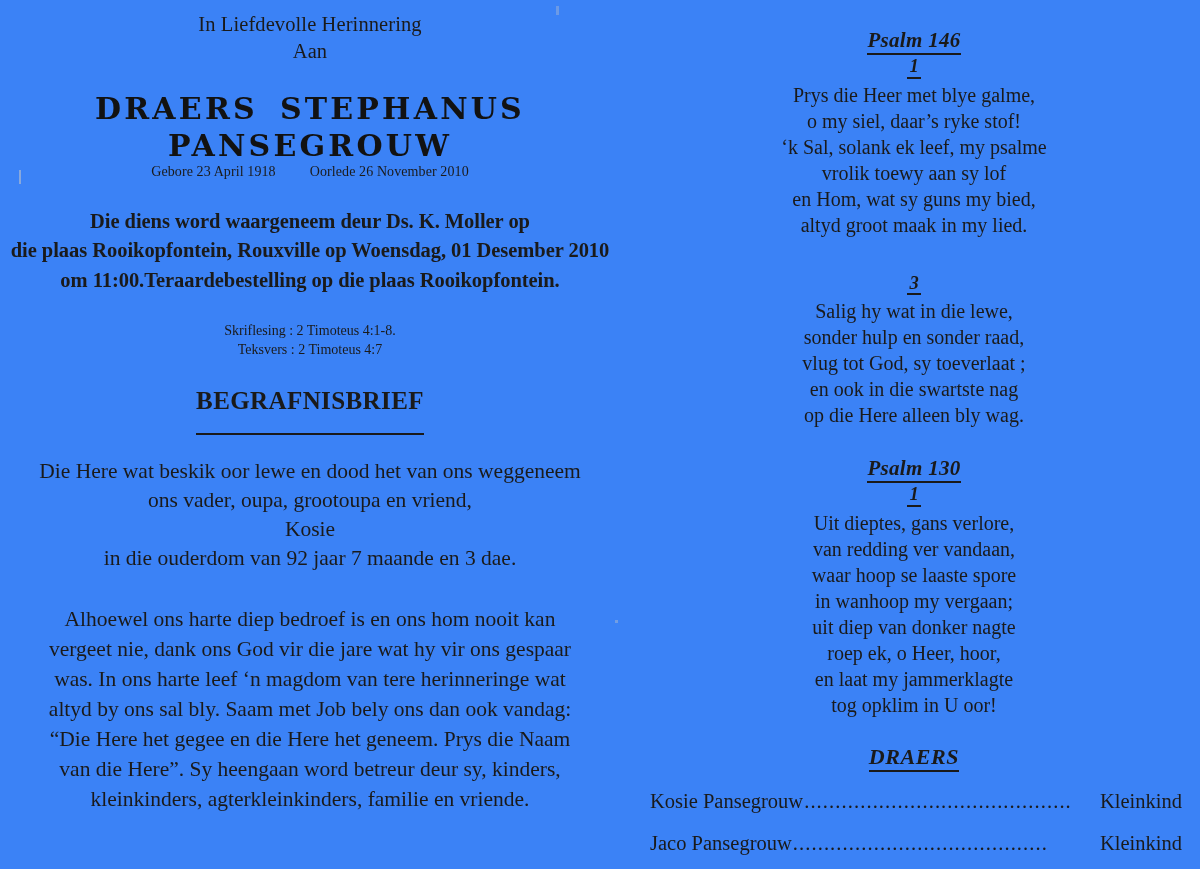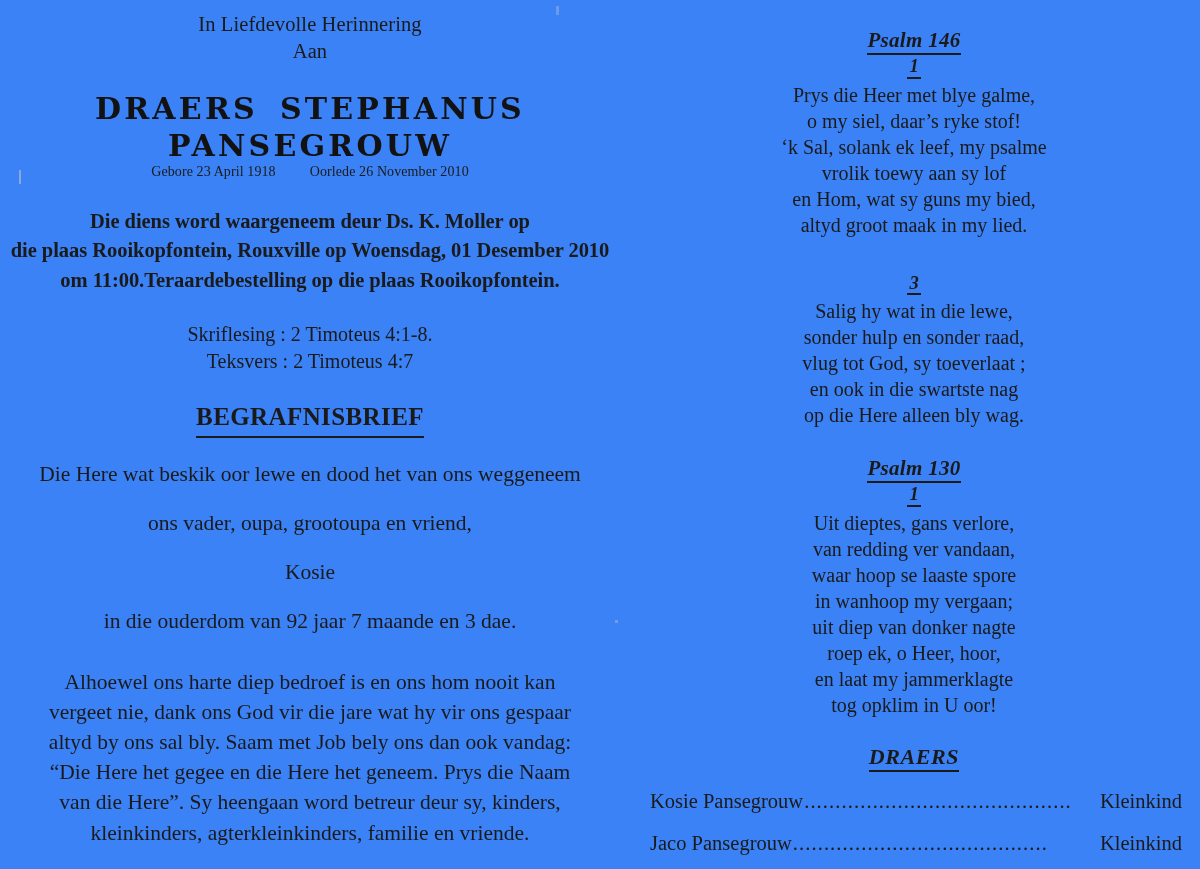--- a/index.html
+++ b/index.html
@@ -79,41 +79,41 @@
     margin-top: 27px;
     font-weight: 700;
     font-size: 20.5px;
     line-height: 1.42;
     letter-spacing: -.05px;
   }
   .service div { white-space: nowrap; }
 
   .readings {
     margin-top: 26px;
-    font-size: 20px;
+    font-size: 14px;
     line-height: 1.36;
   }
 
   .section-title {
     margin-top: 28px;
     font-weight: 700;
     font-size: 25px;
     letter-spacing: .4px;
     display: inline-block;
     border-bottom: 2px solid #1a1a1a;
-    padding-bottom: 5px;
+    padding-bottom: 18px;
   }
   .section-title-wrap { text-align: center; }
 
   .tribute {
     margin-top: 22px;
     font-size: 21.5px;
     line-height: 1.35;
   }
-  .tribute div { white-space: nowrap; margin-top: 20px; }
+  .tribute div { white-space: nowrap; }
 
   .body-text {
     margin-top: 31px;
     font-size: 21.5px;
     line-height: 1.40;
   }
   .body-text div { white-space: nowrap; }
 
   
   .psalm-block { margin-top: 0; }
@@ -221,20 +221,21 @@
     <div class="tribute">
       <div>Die Here wat beskik oor lewe en dood het van ons weggeneem</div>
       <div>ons vader, oupa, grootoupa en vriend,</div>
       <div>Kosie</div>
       <div>in die ouderdom van 92 jaar 7 maande en 3 dae.</div>
     </div>
 
     <div class="body-text">
       <div>Alhoewel ons harte diep bedroef is en ons hom nooit kan</div>
       <div>vergeet nie, dank ons God vir die jare wat hy vir ons gespaar</div>
+      <div>was.  In ons harte leef ‘n magdom van tere herinneringe wat</div>
       <div>altyd by ons sal bly.  Saam met Job bely ons dan ook vandag:</div>
       <div>“Die Here het gegee en die Here het geneem.  Prys die Naam</div>
       <div>van die Here”.  Sy heengaan word betreur deur sy, kinders,</div>
       <div>kleinkinders, agterkleinkinders, familie en vriende.</div>
     </div>
 
   </div>
 
   <div class="col-right">
 

